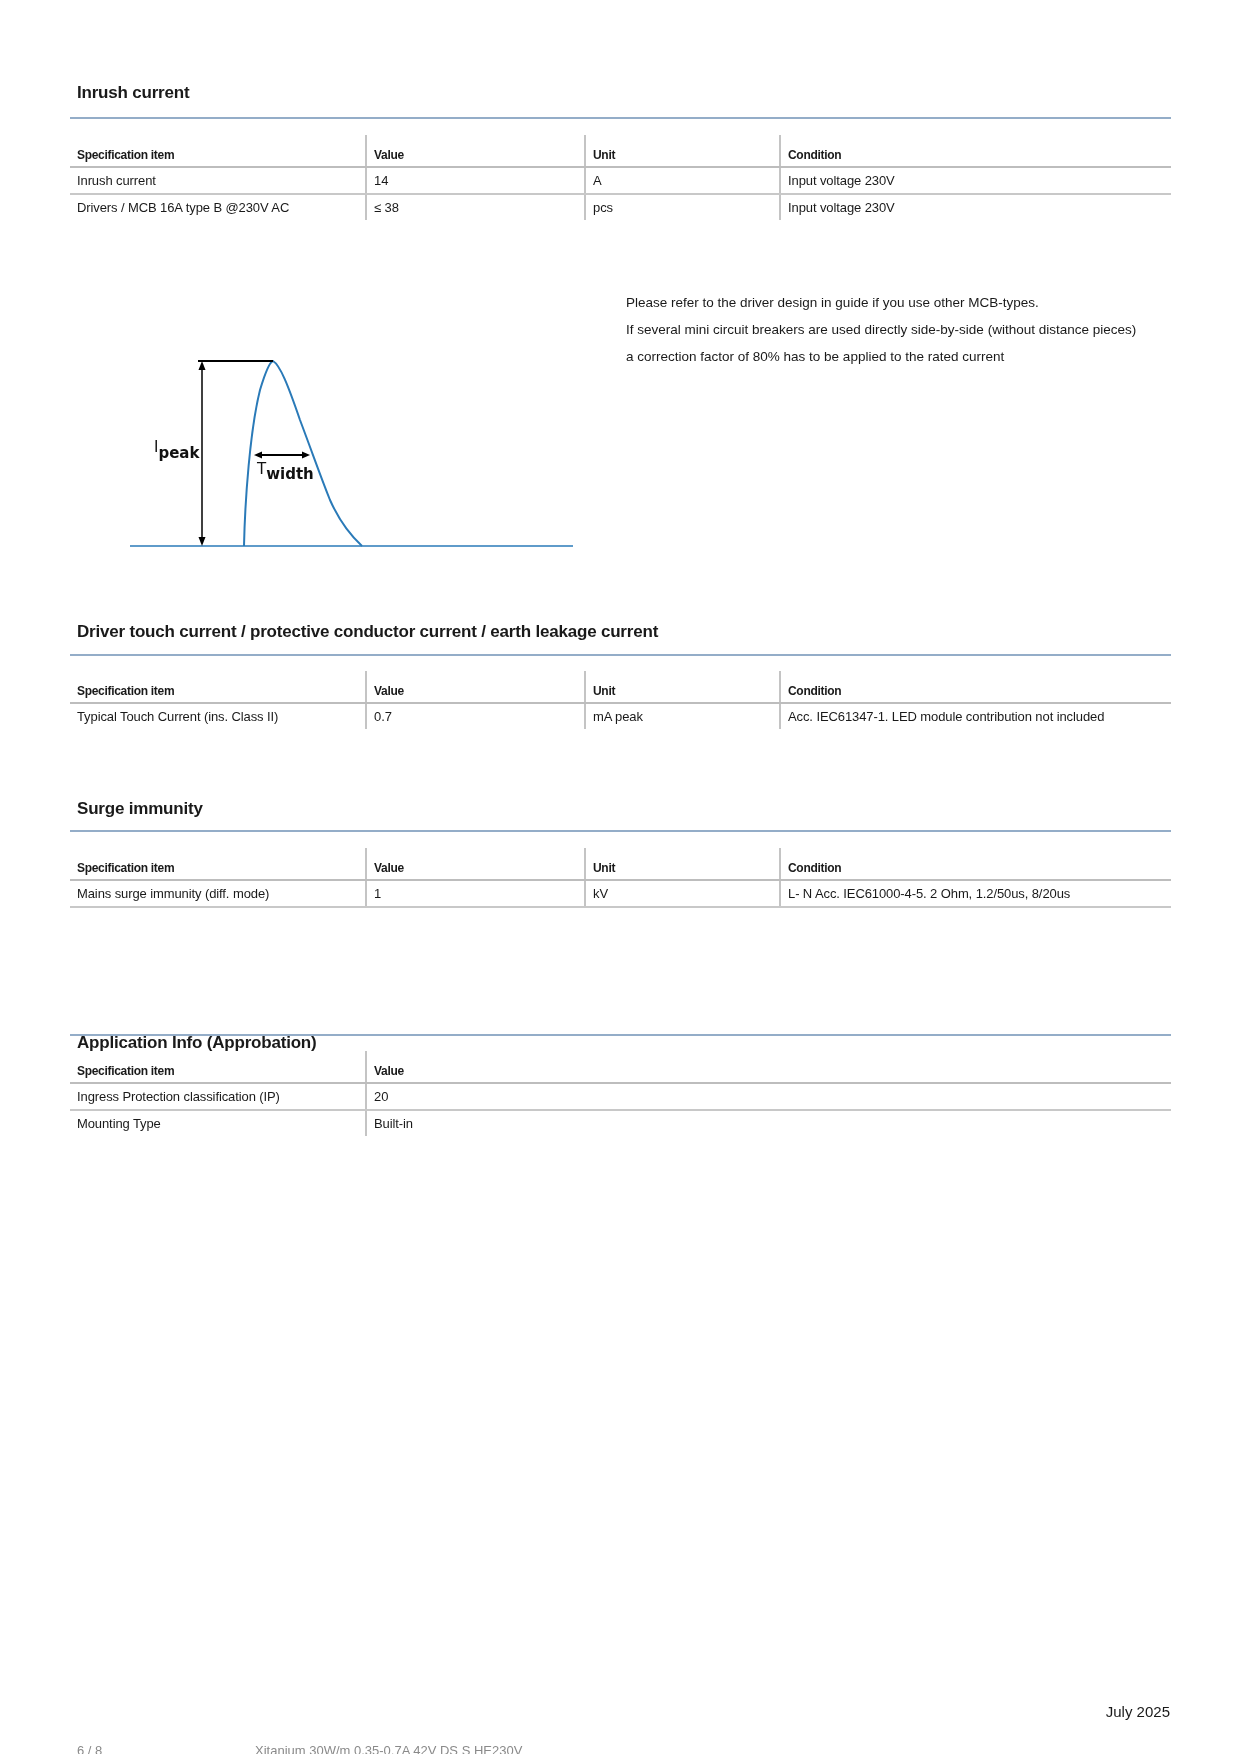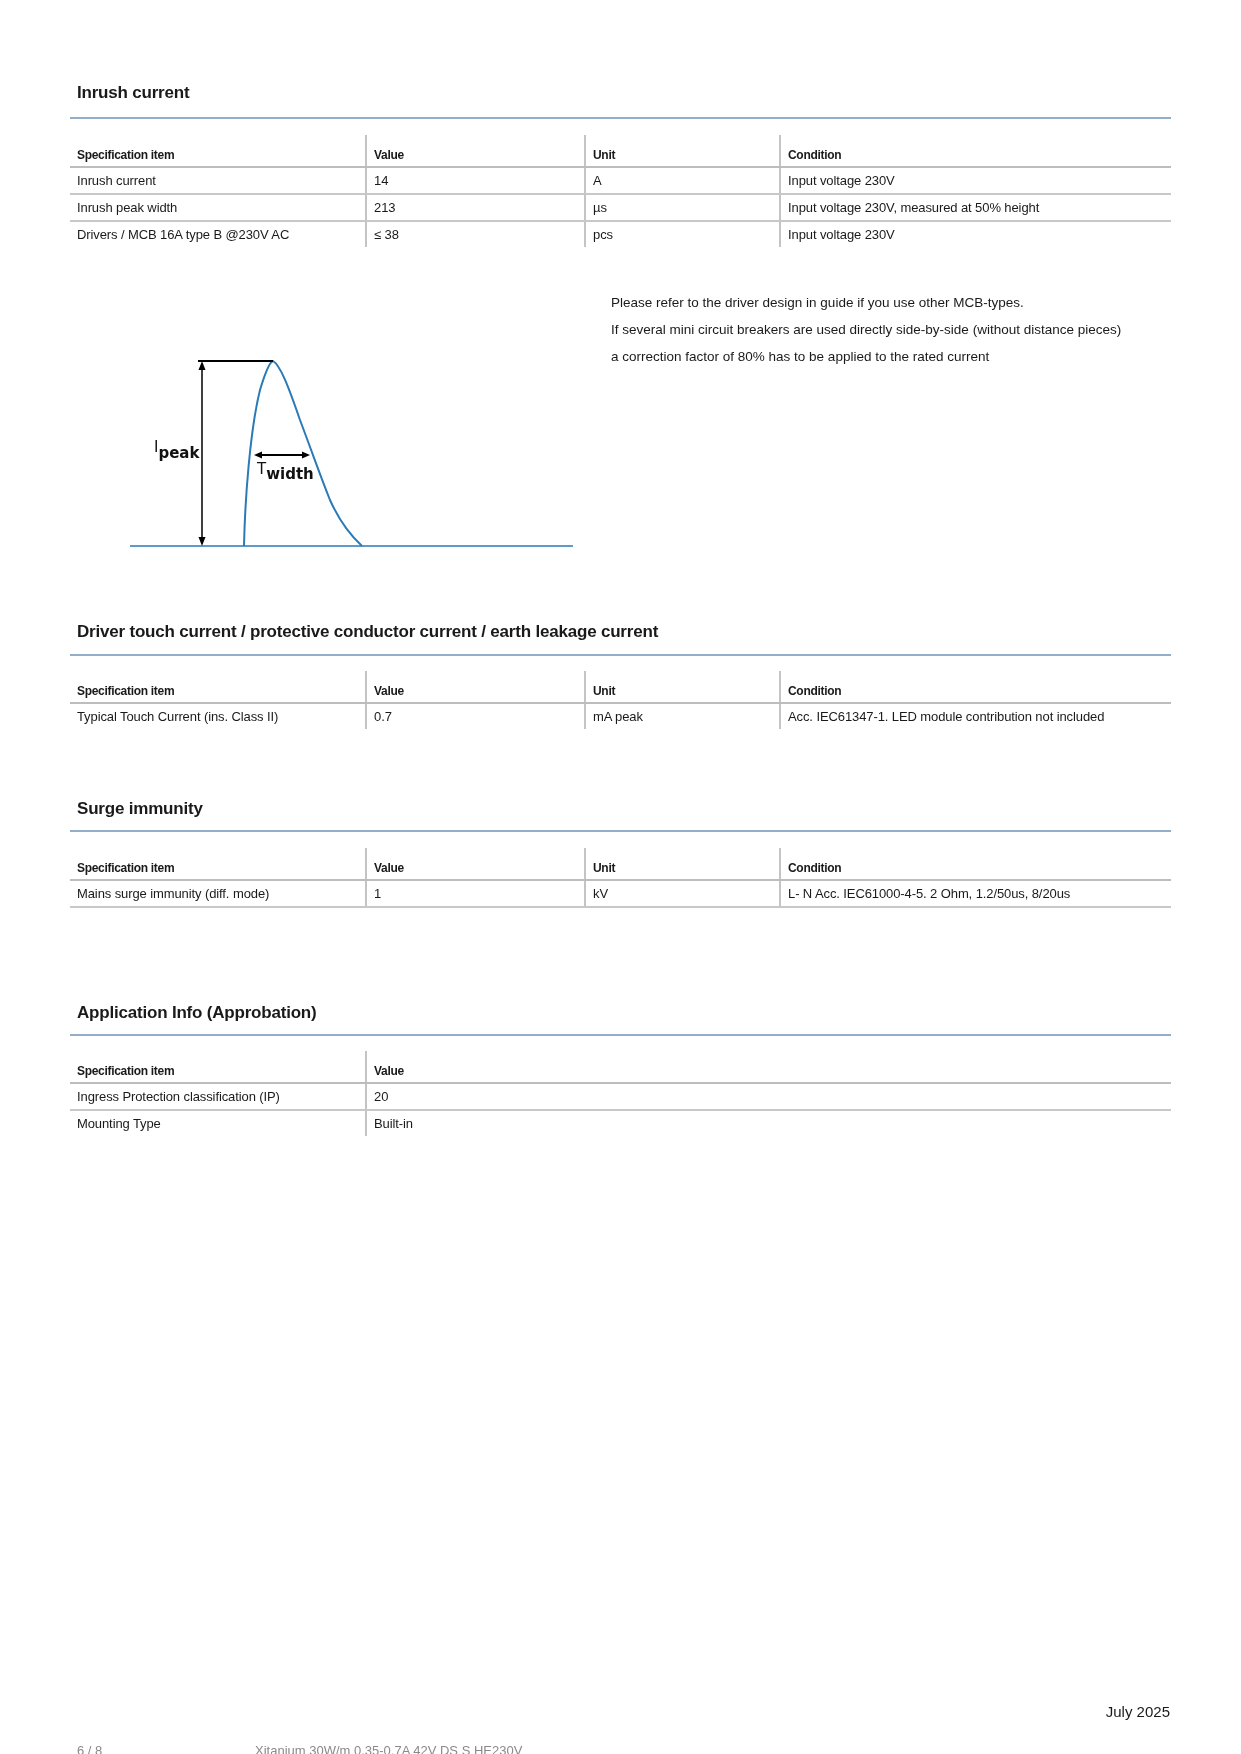--- a/index.html
+++ b/index.html
@@ -7,21 +7,21 @@
          font-family:"Liberation Sans", "DejaVu Sans", sans-serif; color:#1a1a1a; }
   .section-title { position:absolute; left:77px; font-size:17px; font-weight:bold; color:#1a1a1a; letter-spacing:-0.2px; }
   .blue-rule { position:absolute; left:70px; width:1101px; height:2px; background:#94adc8; }
   table.spec { position:absolute; left:70px; width:1101px; border-collapse:collapse; table-layout:fixed; }
   table.spec th, table.spec td { text-align:left; padding:0 0 0 7px; white-space:nowrap; overflow:hidden; }
   table.spec th { font-size:12px; font-weight:bold; height:27px; vertical-align:bottom; padding-bottom:4px;
                   border-bottom:2px solid #bdbdbd; letter-spacing:-0.3px; }
   table.spec td { font-size:13px; height:25px; border-bottom:2px solid #c8c8c8; letter-spacing:-0.1px; }
   table.spec tr.last td { border-bottom:none; }
   table.spec th + th, table.spec td + td { border-left:2px solid #c4c4c4; }
-  .note-line { position:absolute; left:611px; font-size:13.5px; color:#1a1a1a; }
+  .note-line { position:absolute; left:626px; font-size:13.5px; color:#1a1a1a; }
   .diagram { position:absolute; left:110px; top:340px; width:480px; height:220px; }
   .footer { position:absolute; top:1703px; font-size:13px; color:#8a8a8a;margin-top:40px; }
   .footer-date { position:absolute; top:1703px; right:71px; font-size:15px; color:#1a1a1a; }
 </style>
 </head>
 <body>
 
 <div class="section-title" style="top:83px;">Inrush current</div>
 <div class="blue-rule" style="top:117px;"></div>
 <table class="spec" style="top:135px;">
@@ -38,26 +38,20 @@
       <th>Unit</th>
       <th>Condition</th>
     </tr>
   </thead>
   <tbody>
     <tr>
       <td>Inrush current</td>
       <td>14</td>
       <td>A</td>
       <td>Input voltage 230V</td>
-    </tr>
-    <tr>
-      <td>Inrush peak width</td>
-      <td>213</td>
-      <td>µs</td>
-      <td>Input voltage 230V, measured at 50% height</td>
     </tr>
     <tr class="last">
       <td>Drivers / MCB 16A type B @230V AC</td>
       <td>≤ 38</td>
       <td>pcs</td>
       <td>Input voltage 230V</td>
     </tr>
   </tbody>
 </table>
 
@@ -136,21 +130,21 @@
   <tbody>
     <tr>
       <td>Mains surge immunity (diff. mode)</td>
       <td>1</td>
       <td>kV</td>
       <td>L- N Acc. IEC61000-4-5. 2 Ohm, 1.2/50us, 8/20us</td>
     </tr>
   </tbody>
 </table>
 
-<div class="section-title" style="top:1003px;">Application Info (Approbation)</div>
+<div class="section-title" style="top:1033px;">Application Info (Approbation)</div>
 <div class="blue-rule" style="top:1034px;"></div>
 <table class="spec" style="top:1051px;">
   <colgroup>
       <col style="width:296px">
       <col>
     </colgroup>
   <thead>
     <tr>
       <th>Specification item</th>
       <th>Value</th>

